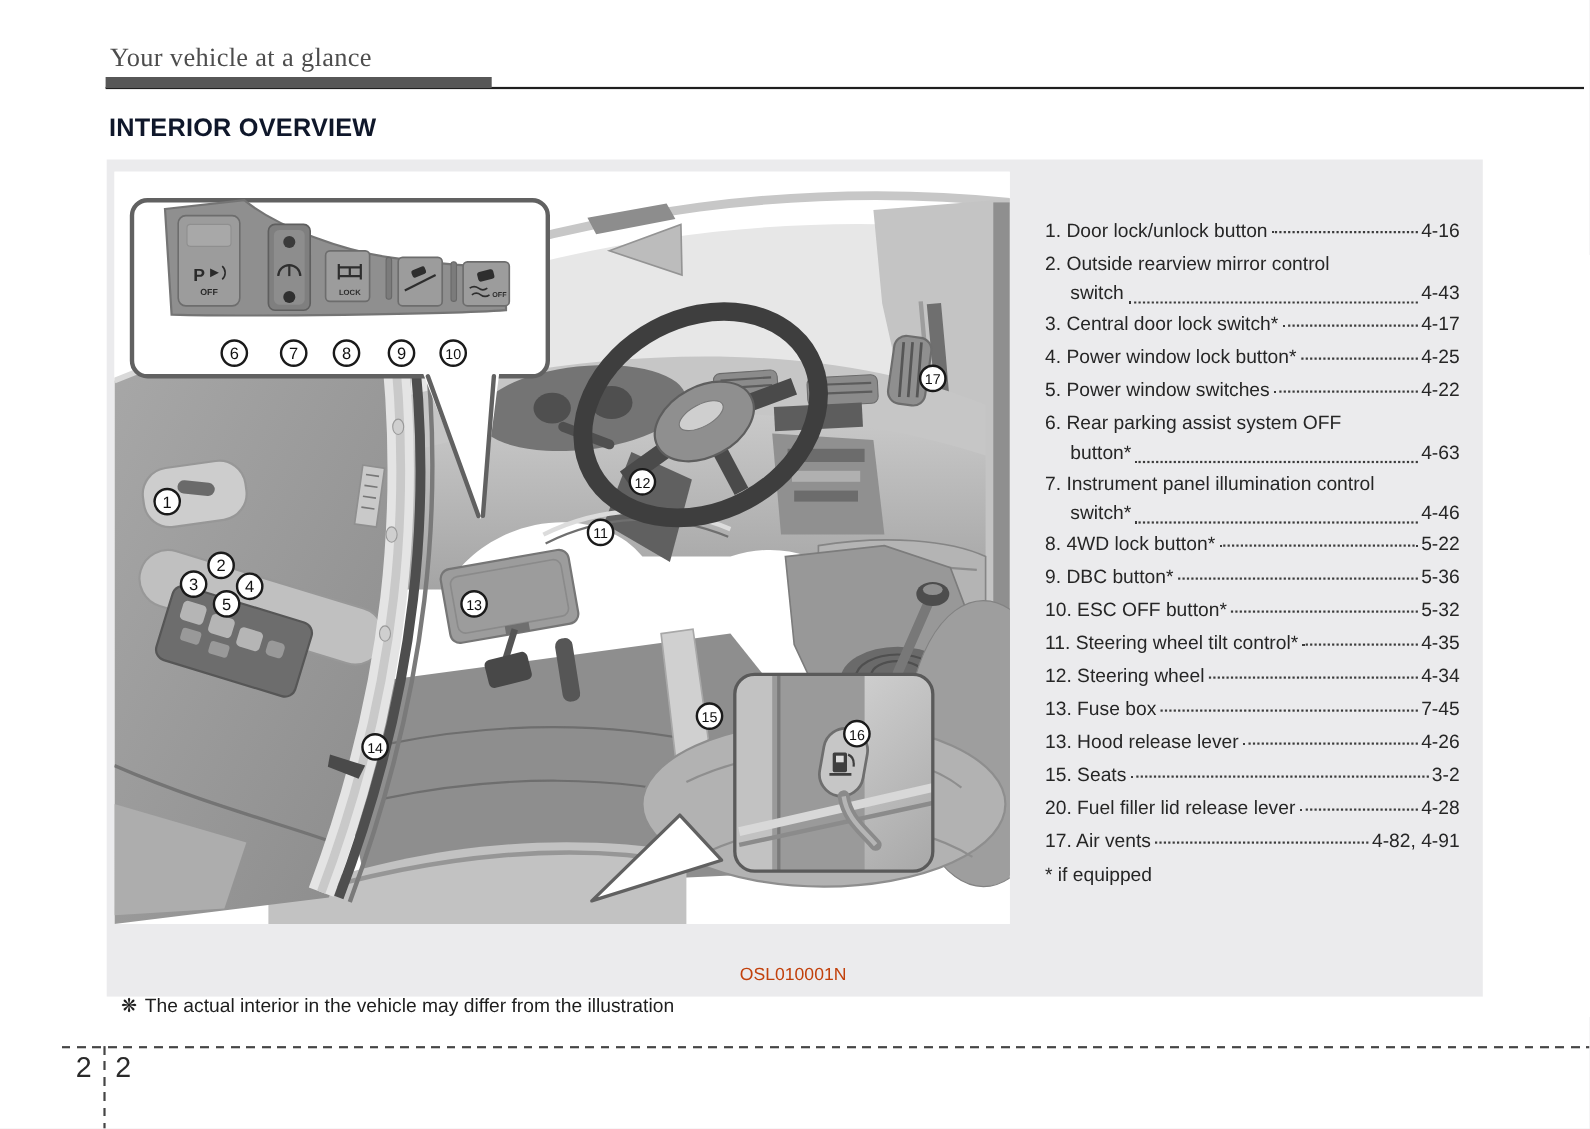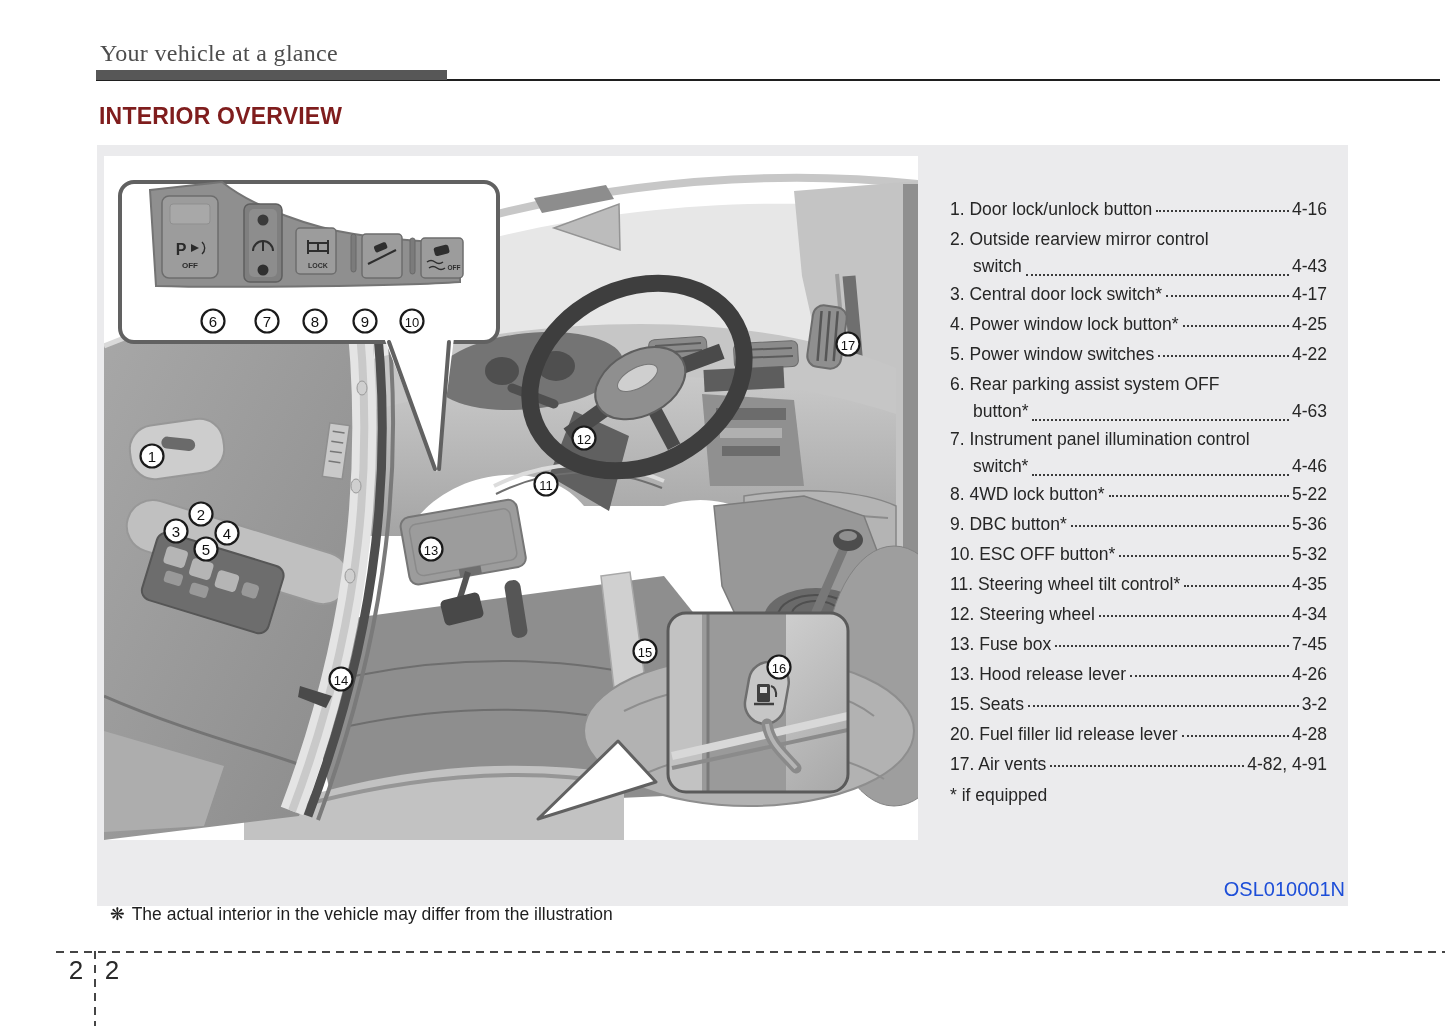--- a/index.html
+++ b/index.html
@@ -7,39 +7,39 @@
     width:1445px;height:1026px;position:relative;overflow:hidden;
     background:#ffffff;font-family:"Liberation Sans",sans-serif;color:#1c1c1c;
   }
   .abs{position:absolute;}
 
   
   #header-title{left:100px;top:40px;font-family:"Liberation Serif",serif;
     font-size:24px;color:#4d4d4d;letter-spacing:.3px;}
   #rule-line{left:96px;top:79px;width:1344px;height:2px;background:#1f1f1f;}
   #rule-bar{left:96px;top:70px;width:351px;height:10px;background:#575757;}
-  #section-title{left:99px;top:103px;font-size:23px;font-weight:bold;color:#7f1d1d;letter-spacing:.2px;}
+  #section-title{left:99px;top:103px;font-size:23px;font-weight:bold;color:#0f172a;letter-spacing:.2px;}
 
   
   #panel{left:97px;top:145px;width:1251px;height:761px;background:#ebebed;}
   #figure{left:7px;top:11px;width:814px;height:684px;background:#ffffff;}
 
   
   #legend{left:853px;top:49px;width:377px;font-size:17.5px;color:#262626;}
   .legend-row{display:flex;align-items:baseline;height:30px;line-height:30px;white-space:nowrap;}
   .legend-row.cont{height:25px;line-height:25px;align-items:flex-end;}
   .legend-row.cont .t{padding-left:23px;}
   .dots{flex:1;border-bottom:2.2px dotted #3b3b3b;margin:0 3px 0 4px;transform:translateY(-3px);}
   .pg{white-space:nowrap;}
   #legend-footnote{height:30px;line-height:30px;margin-top:1px;}
 
   
   #figure-note{left:13px;top:721px;font-size:17.5px;color:#1e1e1e;white-space:nowrap;margin-top:38px;}
   #figure-note .sym{margin-right:7px;}
-  #figure-code{left:0;top:733px;width:1248px;text-align:right;font-size:20px;color:#1d4ed8;}
+  #figure-code{left:0;top:733px;width:1248px;text-align:center;font-size:16px;color:#c2410c;}
 
   
   #footer-hline{left:56px;top:951px;width:1389px;height:2px;
     background:repeating-linear-gradient(90deg,#454545 0 8px,rgba(0,0,0,0) 8px 14px);}
   #footer-vline{left:94px;top:951px;width:2px;height:75px;
     background:repeating-linear-gradient(180deg,#454545 0 8px,rgba(0,0,0,0) 8px 14px);}
   #footer-ch,#footer-pg{top:955px;width:28px;text-align:center;font-size:26px;color:#2a2a2a;}
   #footer-ch{left:62px;}
   #footer-pg{left:98px;}
 

